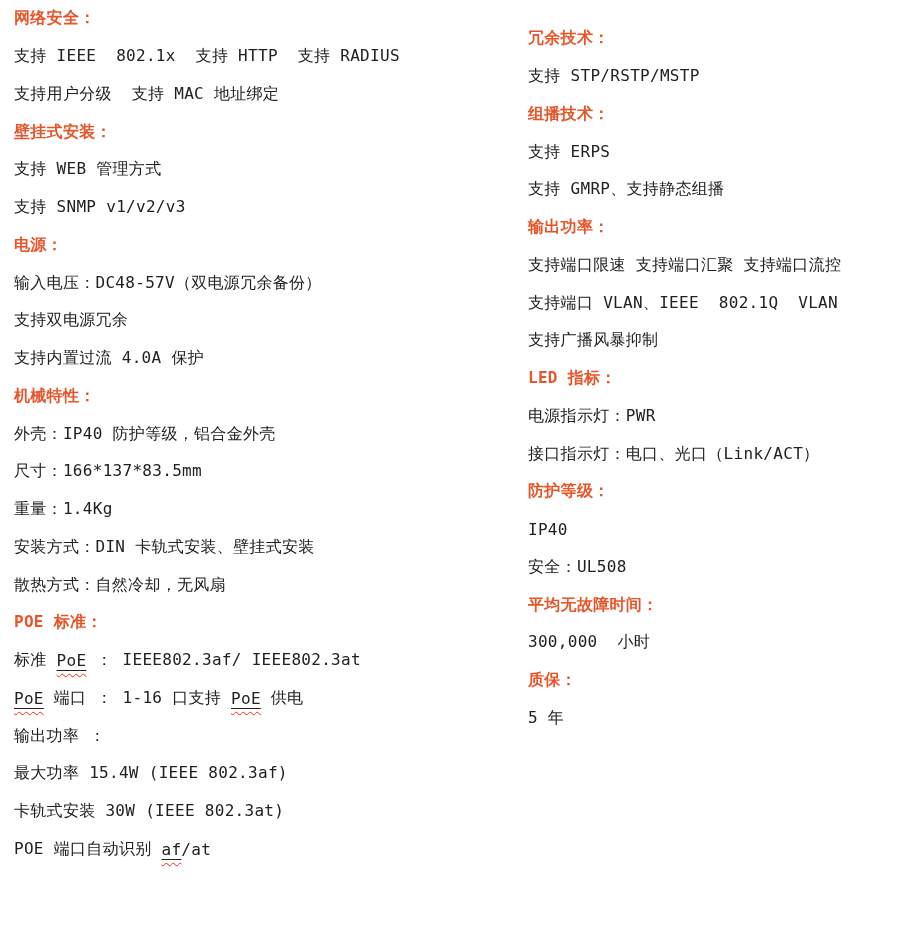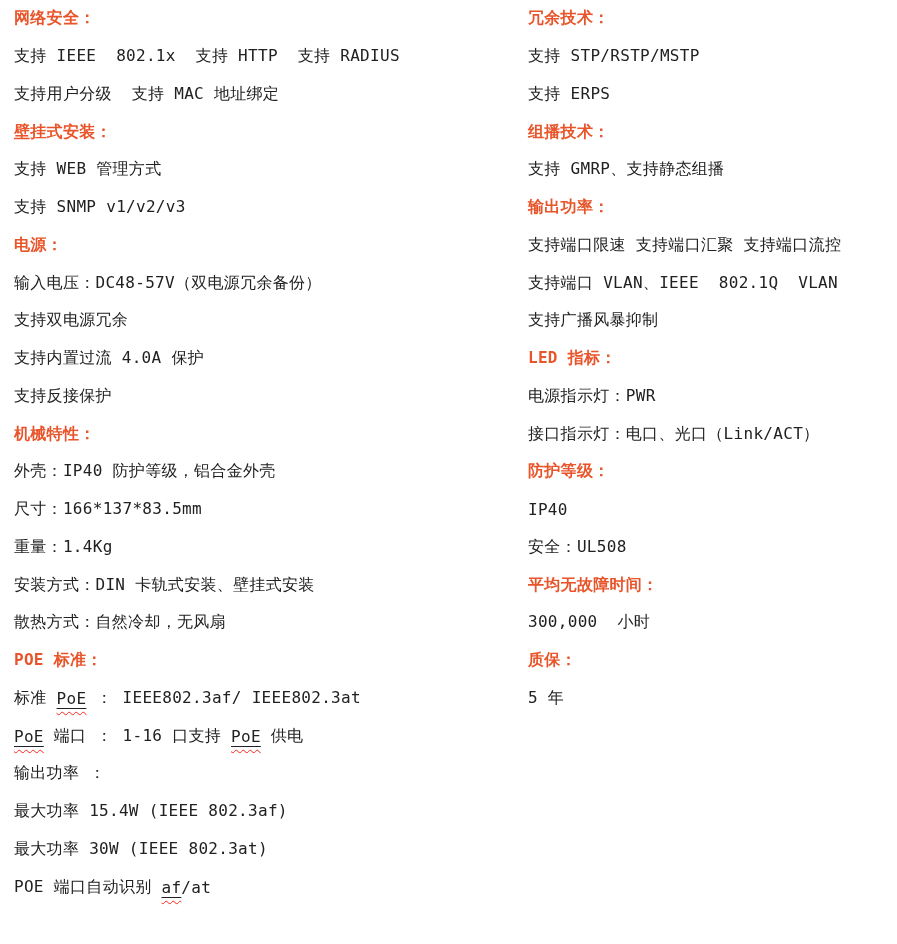--- a/index.html
+++ b/index.html
@@ -14,21 +14,21 @@
     background: #ffffff;
     overflow: hidden;
     font-family: "DejaVu Sans Mono", "DejaVu Sans", monospace;
     color: #212121;
   }
   .col {
     position: absolute;
     top: 0;
   }
   .col-left  { left: 14px;  width: 475px; }
-  .col-right { left: 528px; width: 365px; }
+  .col-right { left: 528px; width: 365px; margin-top: 20px; }
   .line {
     height: 37.76px;
     display: flex;
     align-items: center;
     font-size: 16px;
     letter-spacing: 0.3px;
     white-space: pre;
   }
   .heading {
     color: var(--heading-color, #e8552a);
@@ -57,40 +57,39 @@
       <div class="line heading">网络安全：</div>
       <div class="line"><span>支持 IEEE  802.1x  支持 HTTP  支持 RADIUS</span></div>
       <div class="line"><span>支持用户分级  支持 MAC 地址绑定</span></div>
       <div class="line heading">壁挂式安装：</div>
       <div class="line"><span>支持 WEB 管理方式</span></div>
       <div class="line"><span>支持 SNMP v1/v2/v3</span></div>
       <div class="line heading">电源：</div>
       <div class="line"><span>输入电压：DC48-57V（双电源冗余备份）</span></div>
       <div class="line"><span>支持双电源冗余</span></div>
       <div class="line"><span>支持内置过流 4.0A 保护</span></div>
-      <div class="line"><span>支持反接保护</span></div>
       <div class="line heading">机械特性：</div>
       <div class="line"><span>外壳：IP40 防护等级，铝合金外壳</span></div>
       <div class="line"><span>尺寸：166*137*83.5mm</span></div>
       <div class="line"><span>重量：1.4Kg</span></div>
       <div class="line"><span>安装方式：DIN 卡轨式安装、壁挂式安装</span></div>
       <div class="line"><span>散热方式：自然冷却，无风扇</span></div>
       <div class="line heading">POE 标准：</div>
       <div class="line"><span>标准 </span><span class="u"><span class="w">PoE</span></span><span> ： IEEE802.3af/ IEEE802.3at</span></div>
       <div class="line"><span class="u"><span class="w">PoE</span></span><span> 端口 ： 1-16 口支持 </span><span class="u"><span class="w">PoE</span></span><span> 供电</span></div>
       <div class="line"><span>输出功率 ：</span></div>
       <div class="line"><span>最大功率 15.4W (IEEE 802.3af)</span></div>
-      <div class="line"><span>最大功率 30W (IEEE 802.3at)</span></div>
+      <div class="line"><span>卡轨式安装 30W (IEEE 802.3at)</span></div>
       <div class="line"><span>POE 端口自动识别 </span><span class="u"><span class="w">af</span></span><span>/at</span></div>
     </div>
   <div class="col col-right">
       <div class="line heading">冗余技术：</div>
       <div class="line"><span>支持 STP/RSTP/MSTP</span></div>
+      <div class="line heading">组播技术：</div>
       <div class="line"><span>支持 ERPS</span></div>
-      <div class="line heading">组播技术：</div>
       <div class="line"><span>支持 GMRP、支持静态组播</span></div>
       <div class="line heading">输出功率：</div>
       <div class="line"><span>支持端口限速 支持端口汇聚 支持端口流控</span></div>
       <div class="line"><span>支持端口 VLAN、IEEE  802.1Q  VLAN</span></div>
       <div class="line"><span>支持广播风暴抑制</span></div>
       <div class="line heading">LED 指标：</div>
       <div class="line"><span>电源指示灯：PWR</span></div>
       <div class="line"><span>接口指示灯：电口、光口（Link/ACT）</span></div>
       <div class="line heading">防护等级：</div>
       <div class="line"><span>IP40</span></div>

